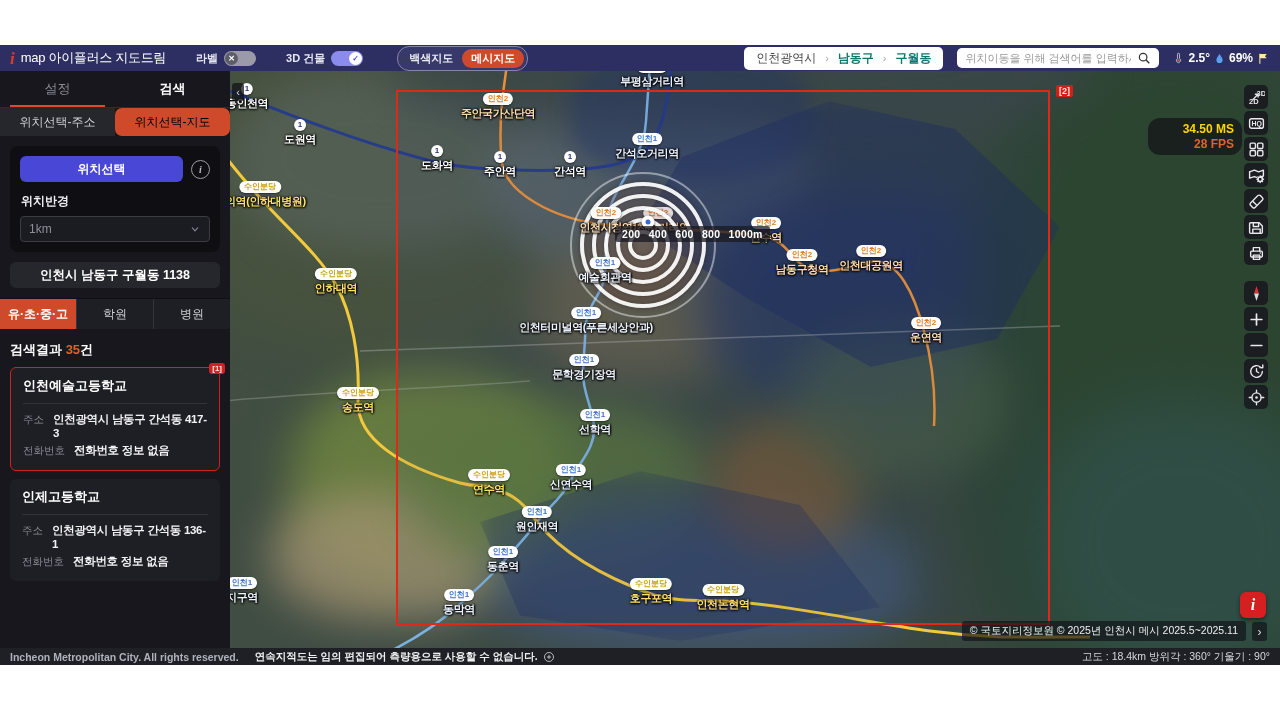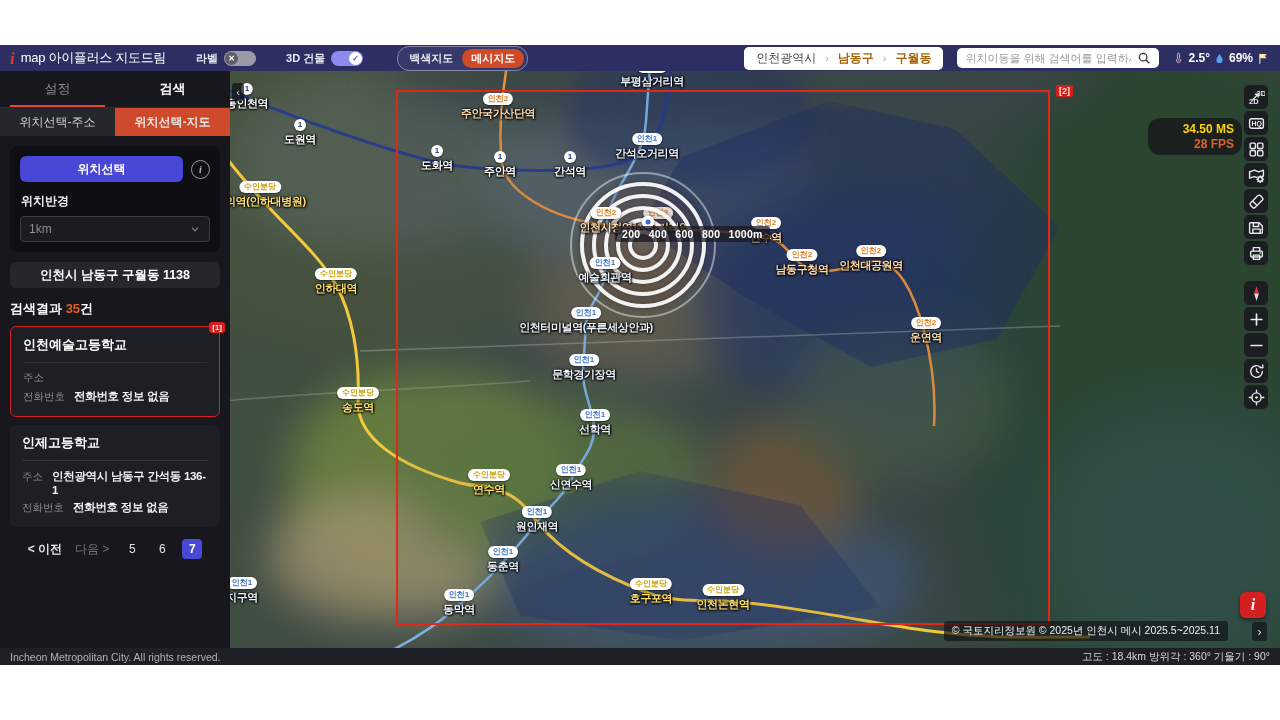--- a/index.html
+++ b/index.html
@@ -24,37 +24,37 @@
   .maptype{display:flex;align-items:center;gap:9px;margin-left:20px;border:1px solid #8585a8;
            border-radius:12px;padding:2px 3px 2px 11px;background:rgba(255,255,255,0.05);}
   .maptype .plain{color:#e9e9f2;font-size:11px;font-weight:bold;}
   .maptype .pill{background:#d14a28;color:#fff;font-size:11px;font-weight:bold;
                  border-radius:10px;padding:2px 9px;}
   .tb-spacer{flex:1;}
   .crumb{background:#fff;border-radius:5px;padding:3px 12px;display:flex;align-items:center;
          gap:9px;font-size:12px;}
   .crumb .c0{color:#444;}
   .crumb .sep{color:#aaa;font-size:11px;}
-  .crumb b{color:#a16207;}
+  .crumb b{color:#0f766e;}
   .searchbox{background:#fff;border-radius:5px;width:186px;height:20px;display:flex;
              align-items:center;padding:0 8px;gap:6px;}
   .searchbox .ph{color:#999;font-size:11px;flex:1;white-space:nowrap;overflow:hidden;}
   .weather{display:flex;align-items:center;gap:4px;color:#fff;font-size:12px;font-weight:bold;}
   
   .sidebar{position:absolute;left:0;top:71px;width:230px;height:577px;background:#17171d;
            z-index:20;box-sizing:border-box;}
   .tabs{display:flex;height:36px;border-bottom:1px solid #2c2c34;position:relative;}
   .tab{flex:1;display:flex;align-items:center;justify-content:center;font-size:13px;cursor:pointer;}
   .tab.active{color:#fff;font-weight:bold;}
   .tab.idle{color:#8b8b94;}
   .tab-underline{position:absolute;left:10px;bottom:0;width:95px;height:2px;background:#e04830;}
   .modes{display:flex;height:28px;}
   .mode{flex:1;display:flex;align-items:center;justify-content:center;font-size:12px;cursor:pointer;}
   .mode.idle{background:#26262d;color:#cfcfd6;}
-  .mode.active{background:#cf4a2a;color:#e5e5e5;font-weight:bold;}
+  .mode.active{background:#cf4a2a;color:#000000;font-weight:normal;border-radius:7px;}
   .panel{margin:10px;background:#0f0f13;border-radius:8px;padding:10px;}
   .panel-row{display:flex;align-items:center;gap:8px;}
   .btn-loc{flex:1;height:26px;background:#4947d6;border-radius:6px;color:#fff;font-size:12px;
            font-weight:bold;display:flex;align-items:center;justify-content:center;cursor:pointer;}
   .info-ic{width:17px;height:17px;border-radius:50%;border:1.3px solid #9a9aa4;color:#b9b9c2;
            font-size:10px;font-weight:bold;display:flex;align-items:center;justify-content:center;
            font-family:"Liberation Serif",serif;font-style:italic;}
   .radius-lab{color:#f0f0f4;font-size:12px;font-weight:bold;margin:11px 0 6px 1px;}
   .select{height:24px;background:#1b1b22;border:1px solid #3c3c46;border-radius:4px;color:#8f8f9a;
           font-size:12px;display:flex;align-items:center;justify-content:space-between;
@@ -139,33 +139,33 @@
   .perf .ms{color:#ffd400;font-size:12px;font-weight:bold;}
   .perf .fps{color:#e0622a;font-size:12px;font-weight:bold;margin-top:1px;}
   .toolcol{position:absolute;right:12px;z-index:9;display:flex;flex-direction:column;gap:2px;}
   .toolcol.top{top:14px;}
   .toolcol.bottom{top:210px;}
   .tbtn{width:24px;height:24px;background:rgba(24,25,31,.88);border-radius:5px;display:flex;
         align-items:center;justify-content:center;cursor:pointer;}
   .collapse{position:absolute;left:2px;top:12px;width:12px;height:18px;background:rgba(18,18,24,.75);
             border-radius:3px;color:#ddd;font-size:11px;display:flex;align-items:center;
             justify-content:center;z-index:9;cursor:pointer;}
-  .attrib{position:absolute;right:52px;bottom:7px;background:rgba(18,18,24,.68);border-radius:3px;
+  .attrib{position:absolute;right:34px;bottom:7px;background:rgba(18,18,24,.68);border-radius:3px;
           color:#eee;font-size:10.5px;padding:3px 8px;z-index:9;white-space:nowrap;margin-top:8px;}
   .attrib-more{position:absolute;right:13px;bottom:7px;width:15px;height:19px;background:rgba(18,18,24,.68);
                border-radius:3px;color:#ddd;font-size:12px;display:flex;align-items:center;
                justify-content:center;z-index:9;cursor:pointer;}
   .infobtn{position:absolute;right:14px;bottom:30px;width:26px;height:26px;background:#d42020;
            border-radius:6px;color:#fff;display:flex;align-items:center;justify-content:center;
            font-family:"Liberation Serif",serif;font-style:italic;font-weight:bold;font-size:16px;
            z-index:9;cursor:pointer;box-shadow:0 2px 4px rgba(0,0,0,.5);}
   
   .statusbar{position:absolute;left:0;top:648px;width:1280px;height:17px;background:#1f2025;
              display:flex;align-items:center;padding:0 10px;box-sizing:border-box;gap:16px;z-index:30;}
-  .sb-copy{color:#aeb2ba;font-size:10.5px;}
+  .sb-copy{color:#aeb2ba;font-size:10.5px;font-weight:bold;}
   .sb-notice{color:#f0f0f3;font-size:10.5px;font-weight:bold;display:flex;align-items:center;gap:5px;}
   .sb-right{margin-left:auto;color:#d5d8dd;font-size:10.5px;}
 </style>
 </head>
 <body>
 
 <div class="frame">
 
   <div class="topbar">
     <div class="logo">
@@ -237,56 +237,53 @@
       </div>
       <div class="radius-lab">위치반경</div>
       <div class="select">
         <span>1km</span>
         <svg width="12" height="12" viewBox="0 0 16 16">
           <path d="M4 6 L8 10.5 L12 6" fill="none" stroke="#8a8a96" stroke-width="1.5"></path>
         </svg>
       </div>
     </div>
     <div class="addr-btn">인천시 남동구 구월동 1138</div>
+    <div class="cats">
+        <div class="cat active">유·초·중·고</div>
+        <div class="cat">학원</div>
+        <div class="cat">병원</div>
+      </div>
     <div class="results-lab">
       <span>검색결과 </span><span class="cnt">35</span><span>건</span>
     </div>
     <div class="rlist">
         <div class="card hl">
           <div class="cbadge">[1]</div>
           <div class="ctitle">인천예술고등학교</div>
      <div class="crow">
             <span class="clab">주소</span>
+            <span class="cval">인천광역시 남동구 간석동 417-3</span>
           </div>
      <div class="crow">
             <span class="clab">전화번호</span>
             <span class="cval">전화번호 정보 없음</span>
           </div>
         </div>
         <div class="card">
           <div class="ctitle">인제고등학교</div>
      <div class="crow">
             <span class="clab">주소</span>
             <span class="cval">인천광역시 남동구 간석동 136-1</span>
           </div>
      <div class="crow">
             <span class="clab">전화번호</span>
             <span class="cval">전화번호 정보 없음</span>
           </div>
         </div>
       </div>
-    <div class="pager">
-      <span class="pg-prev">&lt; 이전</span>
-      <span class="pg-next">다음 &gt;</span>
-      <span style="display:flex;gap:10px;">
-          <span class="page">5</span>
-          <span class="page">6</span>
-          <span class="page active">7</span>
-        </span>
-    </div>
   </div>
 
   <div class="map">
     <div>
       <div class="b b1"></div>
         <div class="b b2"></div>
         <div class="b b3"></div>
         <div class="b b4"></div>
       <div class="b b5"></div>
         <div class="b b6"></div>
@@ -533,15 +530,22 @@
         </div>
       </div>
     <div class="collapse">‹</div>
     <div class="attrib">© 국토지리정보원 © 2025년 인천시 메시 2025.5~2025.11</div>
     <div class="attrib-more">›</div>
     <div class="infobtn">i</div>
   </div>
 
   <div class="statusbar">
     <span class="sb-copy">Incheon Metropolitan City. All rights reserved.</span>
+    <span class="sb-notice">
+      <span>연속지적도는 임의 편집되어 측량용으로 사용할 수 없습니다.</span>
+      <svg width="12" height="12" viewBox="0 0 16 16">
+        <circle cx="8" cy="8" r="6" fill="none" stroke="#c7cbd2" stroke-width="1.2"></circle>
+        <path d="M8 5.2 V10.8 M5.2 8 H10.8" stroke="#c7cbd2" stroke-width="1.2"></path>
+      </svg>
+    </span>
     <span class="sb-right">고도 : 18.4km 방위각 : 360° 기울기 : 90°</span>
   </div>
 </div>
 
 </body></html>

